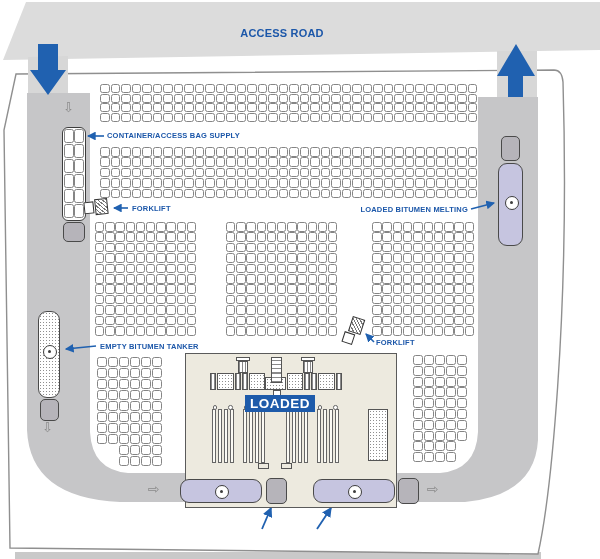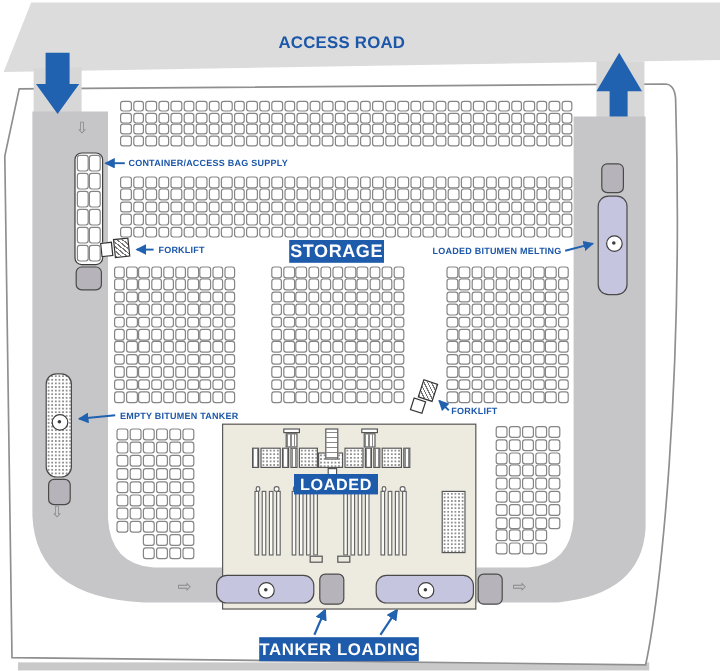--- a/index.html
+++ b/index.html
@@ -950,24 +950,22 @@
   <div class="fl-wrap" style="left:345px;top:317px;width:18px;height:30px;transform:rotate(18deg);">
     <div class="abs hatch" style="left:3px;top:0;width:13px;height:16px;border:1.2px solid #333;"></div>
     <div class="abs" style="left:0;top:17px;width:11px;height:11px;background:#fff;border:1.2px solid #333;"></div>
   </div>
 
   <span class="glyph" style="left:63px;top:101px;font-size:13px;">⇩</span>
   <span class="glyph" style="left:42px;top:421px;font-size:13px;">⇩</span>
   <span class="glyph" style="left:148px;top:482px;font-size:14px;">⇨</span>
   <span class="glyph" style="left:427px;top:482px;font-size:14px;">⇨</span>
 
-  <div class="lbl" style="left:232px;top:27px;width:100px;text-align:center;font-size:14px;">ACCESS ROAD</div>
+  <div class="lbl" style="left:232px;top:27px;width:100px;text-align:center;font-size:11px;">ACCESS ROAD</div>
   <div class="lbl" style="left:107px;top:131px;">CONTAINER/ACCESS BAG SUPPLY</div>
   <div class="lbl" style="left:132px;top:204px;">FORKLIFT</div>
   <div class="lbl" style="left:360px;top:205px;width:108px;text-align:right;">LOADED BITUMEN MELTING</div>
   <div class="lbl" style="left:100px;top:342px;">EMPTY BITUMEN TANKER</div>
   <div class="lbl" style="left:376px;top:338px;">FORKLIFT</div>
 
-  <div class="zonebox" style="left:241px;top:200px;width:79px;height:19px;font-size:15px;">STORAGE</div>
   <div class="zonebox" style="left:245px;top:395px;width:70px;height:17px;font-size:13.5px;">LOADED</div>
-  <div class="zonebox" style="left:216px;top:531px;width:133px;height:20px;font-size:14px;">TANKER LOADING</div>
 
 </div>
 
 </body></html>

